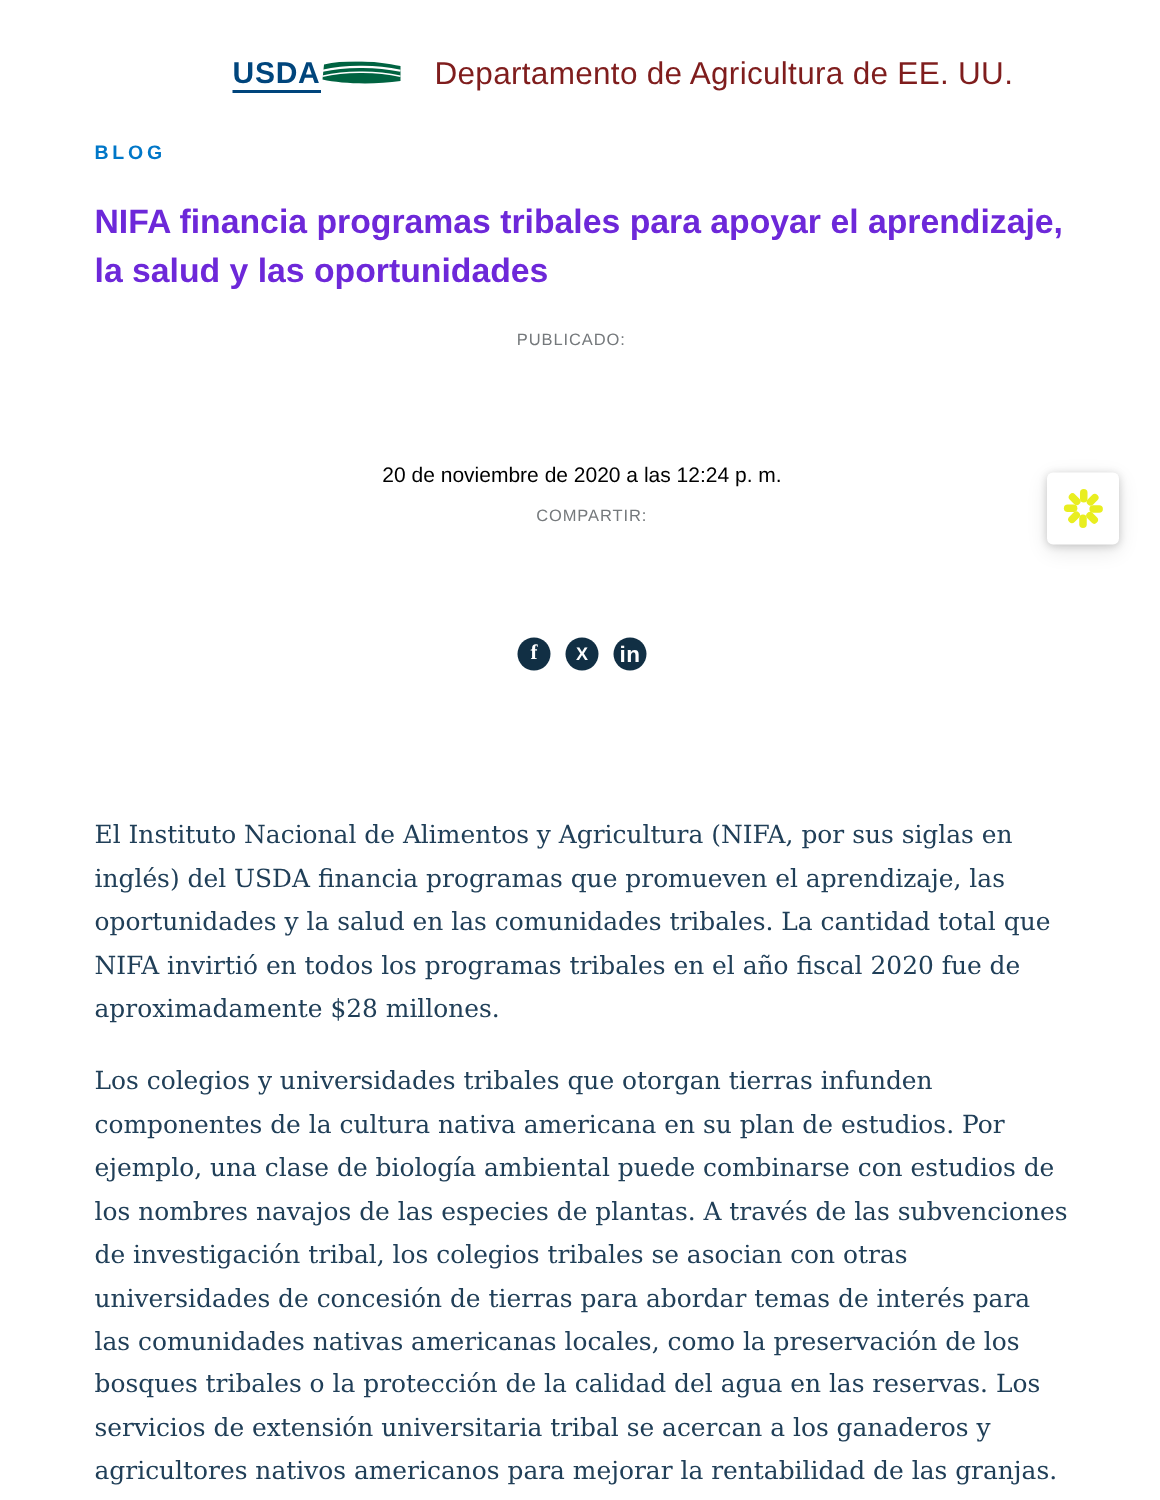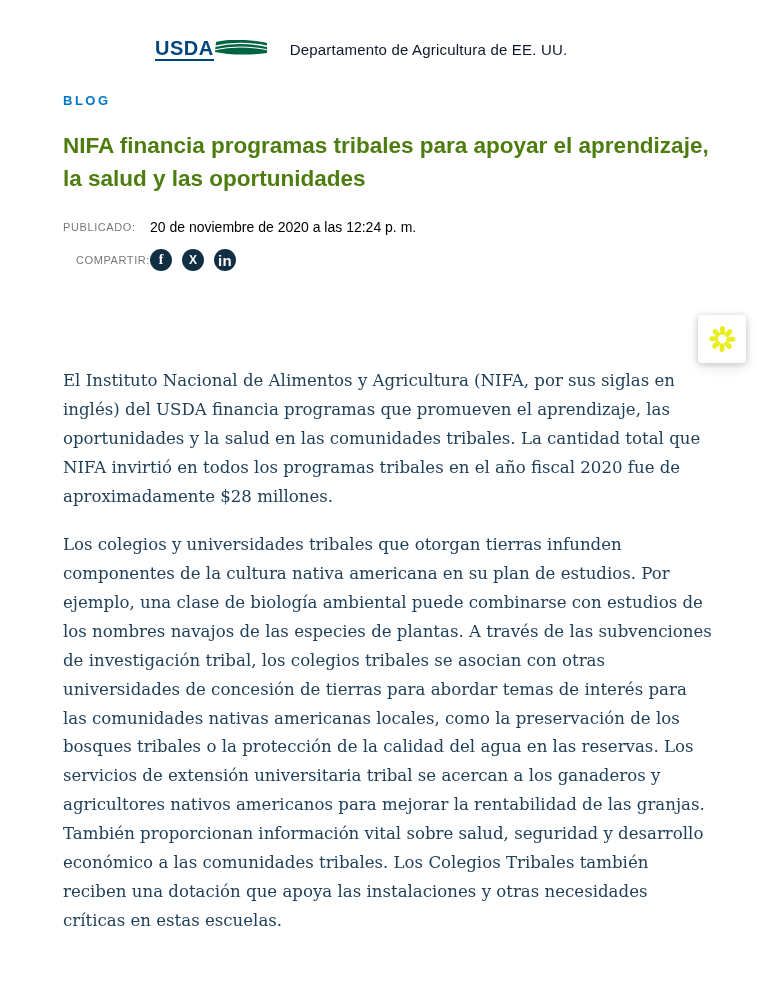--- a/index.html
+++ b/index.html
@@ -18,37 +18,37 @@
   }
   .usda-logo { display: flex; align-items: flex-start; cursor: pointer; }
   .usda-wordmark {
     font-family: "Liberation Sans", sans-serif;
     font-weight: bold; font-size: 20px; letter-spacing: 0.5px;
     color: #00457c; line-height: 1;
     border-bottom: 2px solid #00457c; padding-bottom: 1px;
   }
   .usda-swoosh { margin-top: 2px; display: block; }
   .site-title {
-    font-size: 15px; color: #0f172a; font-weight: 400;
+    font-size: 21px; color: #7f1d1d; font-weight: 400;
     letter-spacing: 0.2px;
   }
 
   
   .content { margin: 0 60px 0 63px; width: 650px; }
   .eyebrow {
     margin-top: 32px;
     font-size: 13px; font-weight: bold; letter-spacing: 2.5px;
     color: #0077c8; cursor: pointer; display: inline-block;
   }
   .article-title {
     margin-top: 20px;
     font-size: 22.5px; font-weight: 600; line-height: 1.47;
-    color: #4d7c0f; max-width: 656px;
+    color: #6d28d9; max-width: 656px;
   }
-  .meta-row { display: flex; align-items: center; margin-top: 24px; }
+  .meta-row { display: flex; align-items: center; margin-top: 24px; flex-direction: column; }
   .meta-label {
     width: 87px; flex: 0 0 87px;
     font-size: 11px; letter-spacing: 0.6px; color: #75797c;
   }
   .meta-value { font-size: 14px; color: #000000; }
   .share-row { margin-top: 14px; text-align: right; }
   .share-icons { display: flex; gap: 10px; align-items: center; }
   .share-btn {
     width: 22px; height: 22px; border-radius: 50%;
     background: #112f44; color: #ffffff;

